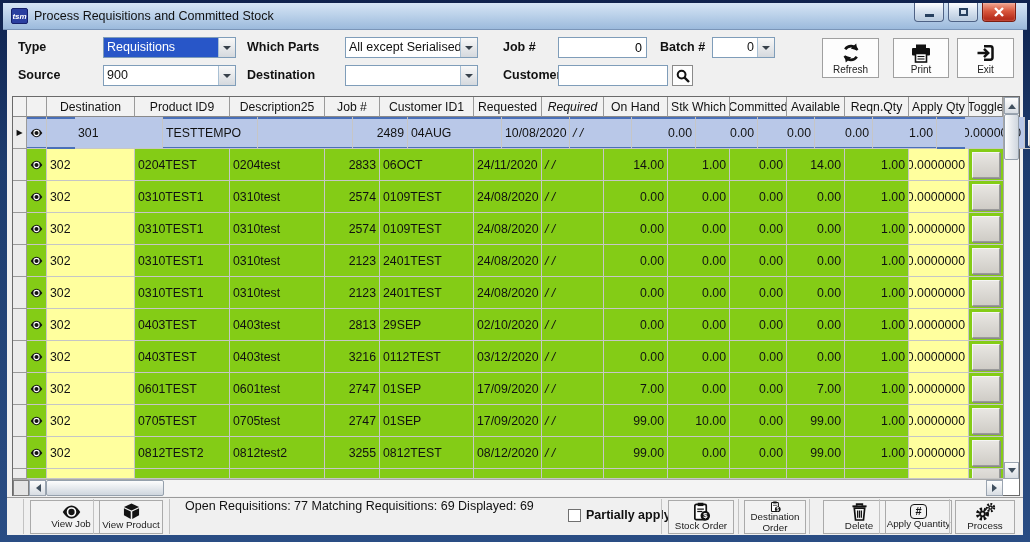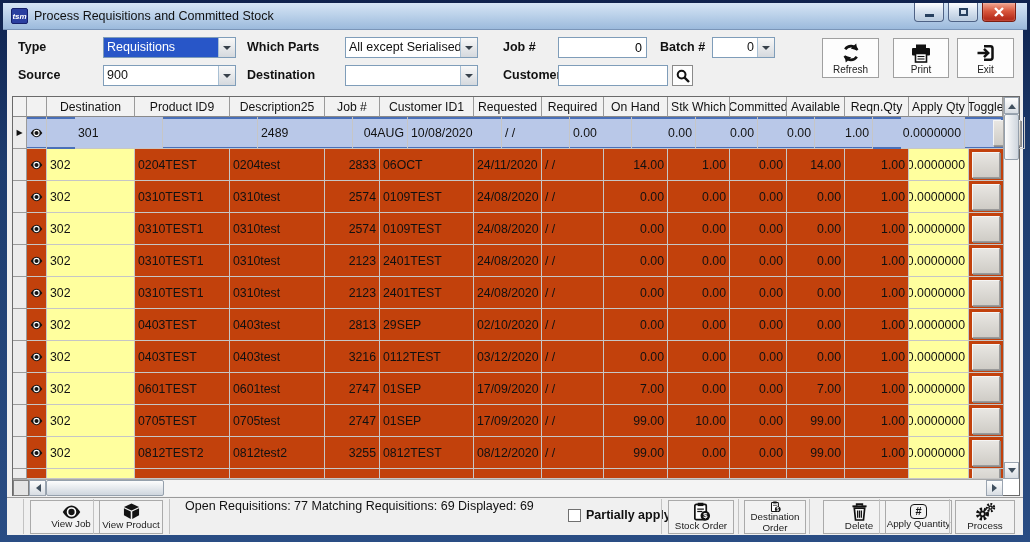--- a/index.html
+++ b/index.html
@@ -36,32 +36,32 @@
   .tbox{position:absolute;height:21px;border:1px solid #7f9db9;background:#fff;font-size:12.5px;
     font-family:"Liberation Sans",sans-serif;padding:0 4px;outline:none;}
   .search-btn{position:absolute;width:21px;height:21px;background:#fdfdfd;border:1px solid #8a8a8a;
     display:flex;align-items:center;justify-content:center;}
   .bigbtn{position:absolute;height:40px;background:#fdfdfd;border:1px solid #a0a0a0;
     display:flex;flex-direction:column;align-items:center;justify-content:center;gap:1px;padding-top:2px;}
   .bigbtn .blabel{font-size:10px;color:#222;}
   
   .grid-wrap{position:absolute;left:5px;top:66px;width:1008px;height:400px;border:1px solid #6a6a6a;background:#fff;display:flex;}
   .grid-main{width:990px;}
-  .grid-row{display:flex;height:32px;background:#c2410c;}
+  .grid-row{display:flex;height:32px;background:#84cc16;}
   .grid-row>div{flex:0 0 auto;border-right:1px solid #c6c6c6;border-bottom:1px solid #c6c6c6;
     overflow:hidden;white-space:nowrap;font-size:12.3px;display:flex;align-items:center;}
   .grid-row>div:nth-child(1){width:14px;background:#ececec;border-right:1px solid #9a9a9a;border-bottom:1px solid #9a9a9a;justify-content:center;}
   .grid-row>div:nth-child(2){width:20px;justify-content:center;}
   .grid-row>div:nth-child(3){width:88px;}
   .grid-row>div:nth-child(4){width:95px;}
   .grid-row>div:nth-child(5){width:95px;}
   .grid-row>div:nth-child(6){width:55px;justify-content:flex-end;}
   .grid-row>div:nth-child(7){width:94px;}
   .grid-row>div:nth-child(8){width:68px;}
-  .grid-row>div:nth-child(9){width:62px;}
+  .grid-row>div:nth-child(9){width:62px;font-style:italic;}
   .grid-row>div:nth-child(10){width:64px;justify-content:flex-end;}
   .grid-row>div:nth-child(11){width:62px;justify-content:flex-end;}
   .grid-row>div:nth-child(12){width:57px;justify-content:flex-end;}
   .grid-row>div:nth-child(13){width:58px;justify-content:flex-end;}
   .grid-row>div:nth-child(14){width:64px;justify-content:flex-end;}
   .grid-row>div:nth-child(15){width:60px;justify-content:flex-end;}
   .grid-row>div:nth-child(16){width:34px;justify-content:center;border-right:none;}
   .grid-row>div{padding:0 3px;}
   .grid-row.hdr{height:20px;background:#f2f2f2;}
   .grid-row.hdr>div{justify-content:center;border-right:1px solid #9a9a9a;border-bottom:1px solid #8a8a8a;
@@ -217,20 +217,21 @@
         <div id="grid-body">
             <div class="grid-row sel">
     <div></div>
     <div>
       <svg width="17" height="12" viewBox="0 0 17 12">
         <path d="M8.5 0.5 C4 0.5 1 6 1 6 C1 6 4 11.5 8.5 11.5 C13 11.5 16 6 16 6 C16 6 13 0.5 8.5 0.5 Z" fill="#141414"></path>
         <circle cx="8.5" cy="6" r="3.4" fill="#141414" stroke="#fff" stroke-width="1.4"></circle>
       </svg>
     </div>
     <div class="cell-yellow">301</div>
+    <div>TESTTEMPO</div>
     <div></div>
     <div>2489</div>
     <div>04AUG</div>
     <div>10/08/2020</div>
     <div>/ /</div>
     <div>0.00</div>
     <div>0.00</div>
     <div>0.00</div>
     <div>0.00</div>
     <div>1.00</div>

